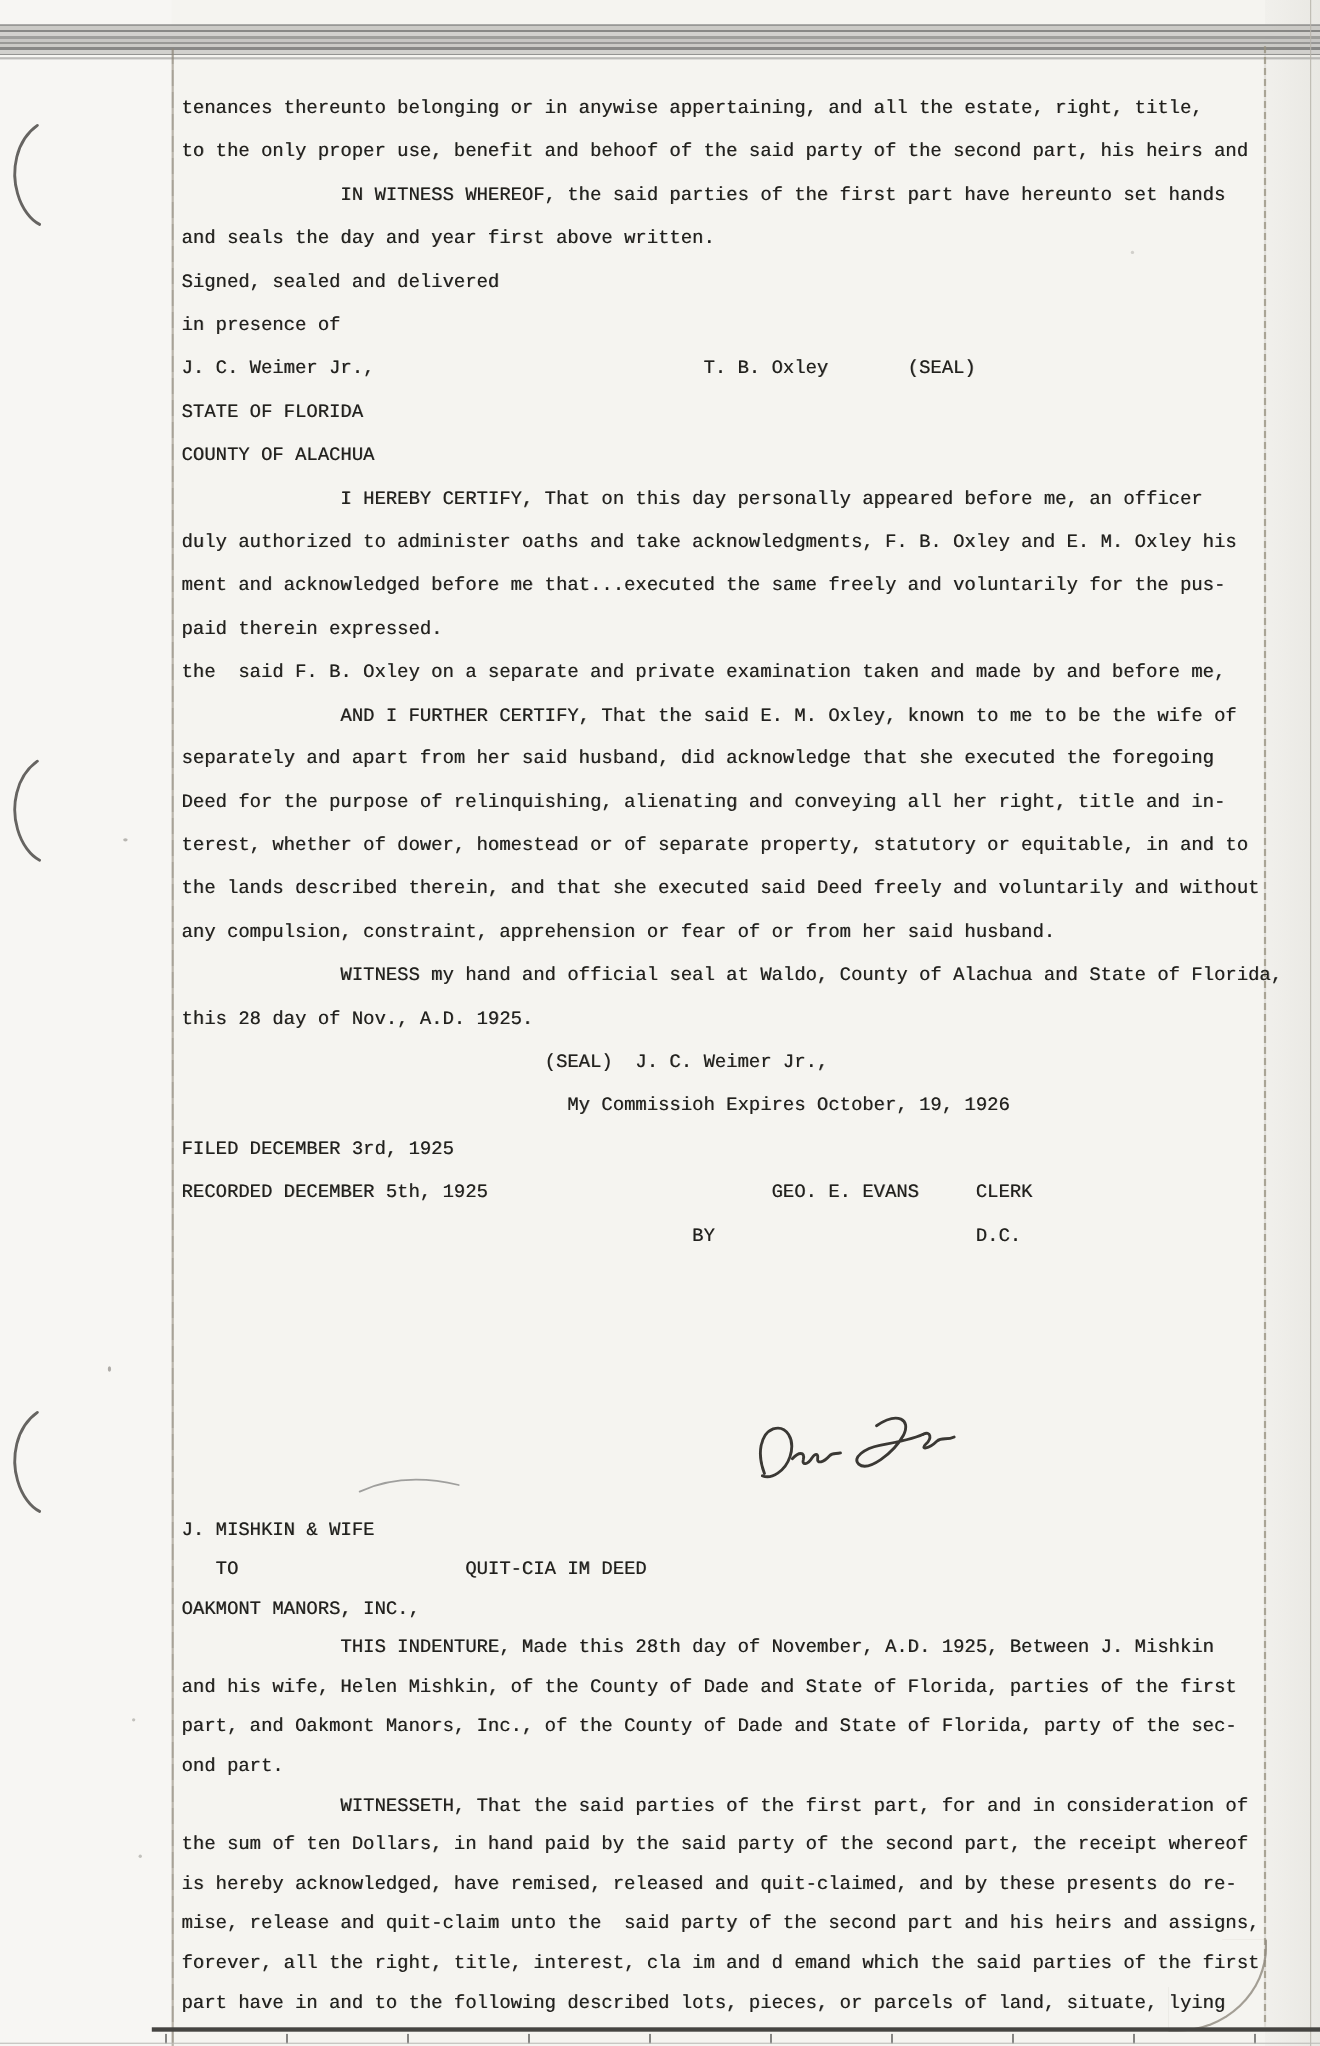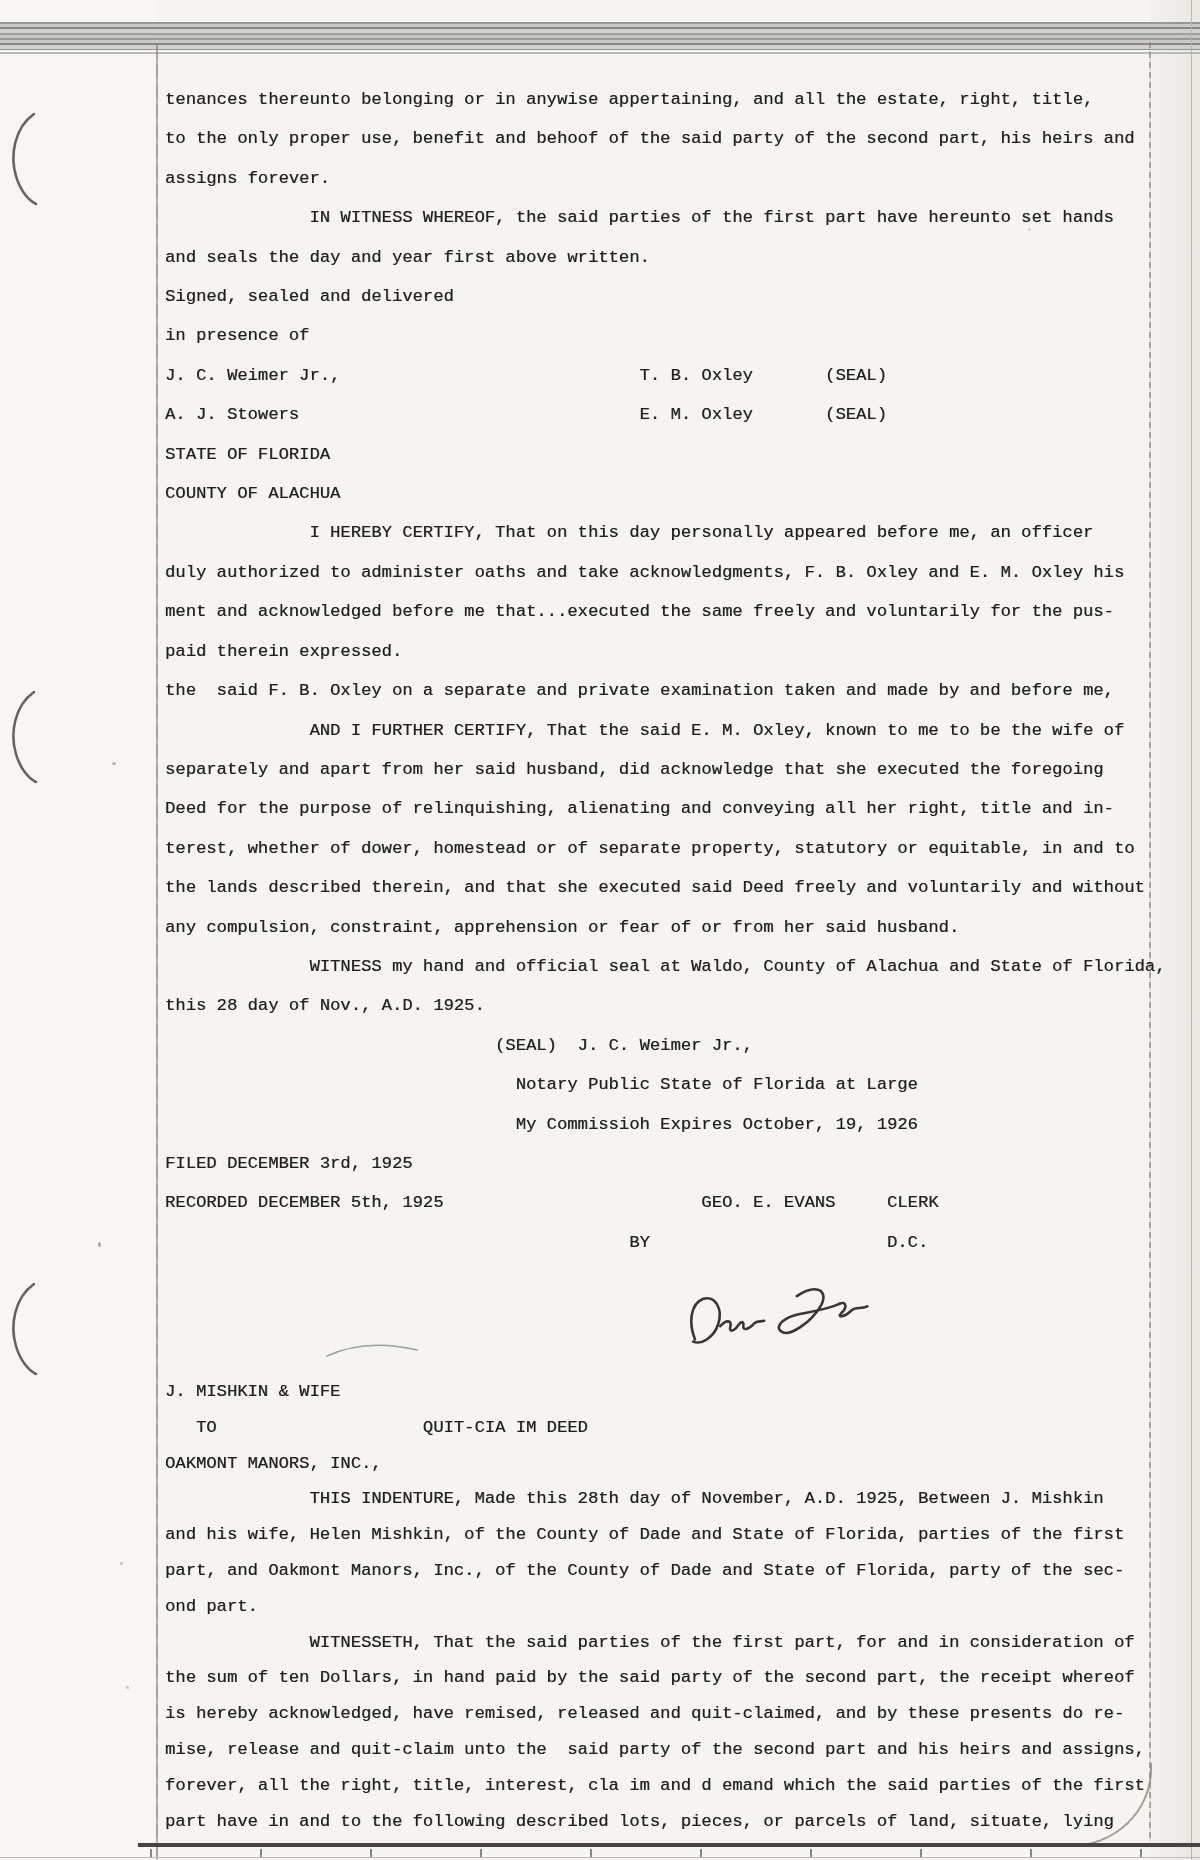--- a/index.html
+++ b/index.html
@@ -113,44 +113,41 @@
   <svg class="ring-mark ring-2" width="34" height="100" viewBox="0 0 34 100">
     <path d="M28,4 C8,18 4,46 10,66 C14,80 22,90 30,94" fill="none" stroke="#4c4a47" stroke-width="2.6" stroke-linecap="round" opacity="0.85"></path>
   </svg>
   <svg class="ring-mark ring-3" width="34" height="100" viewBox="0 0 34 100">
     <path d="M28,4 C8,18 4,46 10,66 C14,80 22,90 30,94" fill="none" stroke="#4c4a47" stroke-width="2.6" stroke-linecap="round" opacity="0.85"></path>
   </svg>
 
   <div class="text-block block-a">
       <div class="tline">tenances thereunto belonging or in anywise appertaining, and all the estate, right, title,</div>
       <div class="tline">to the only proper use, benefit and behoof of the said party of the second part, his heirs and</div>
-      <div class="tline">assigns forever.</div>
       <div class="tline">              IN WITNESS WHEREOF, the said parties of the first part have hereunto set hands</div>
       <div class="tline">and seals the day and year first above written.</div>
       <div class="tline">Signed, sealed and delivered</div>
       <div class="tline">in presence of</div>
       <div class="tline">J. C. Weimer Jr.,                             T. B. Oxley       (SEAL)</div>
-      <div class="tline">A. J. Stowers                                 E. M. Oxley       (SEAL)</div>
       <div class="tline">STATE OF FLORIDA</div>
       <div class="tline">COUNTY OF ALACHUA</div>
       <div class="tline">              I HEREBY CERTIFY, That on this day personally appeared before me, an officer</div>
       <div class="tline">duly authorized to administer oaths and take acknowledgments, F. B. Oxley and E. M. Oxley his</div>
       <div class="tline">ment and acknowledged before me that...executed the same freely and voluntarily for the pus-</div>
       <div class="tline">paid therein expressed.</div>
       <div class="tline">the  said F. B. Oxley on a separate and private examination taken and made by and before me,</div>
       <div class="tline">              AND I FURTHER CERTIFY, That the said E. M. Oxley, known to me to be the wife of</div>
       <div class="tline">separately and apart from her said husband, did acknowledge that she executed the foregoing</div>
       <div class="tline">Deed for the purpose of relinquishing, alienating and conveying all her right, title and in-</div>
       <div class="tline">terest, whether of dower, homestead or of separate property, statutory or equitable, in and to</div>
       <div class="tline">the lands described therein, and that she executed said Deed freely and voluntarily and without</div>
       <div class="tline">any compulsion, constraint, apprehension or fear of or from her said husband.</div>
       <div class="tline">              WITNESS my hand and official seal at Waldo, County of Alachua and State of Florida,</div>
       <div class="tline">this 28 day of Nov., A.D. 1925.</div>
       <div class="tline">                                (SEAL)  J. C. Weimer Jr.,</div>
-      <div class="tline">                                  Notary Public State of Florida at Large</div>
       <div class="tline">                                  My Commissioh Expires October, 19, 1926</div>
       <div class="tline">FILED DECEMBER 3rd, 1925</div>
       <div class="tline">RECORDED DECEMBER 5th, 1925                         GEO. E. EVANS     CLERK</div>
       <div class="tline">                                             BY                       D.C.</div>
     </div>
   <div class="text-block block-b">
       <div class="tline">J. MISHKIN &amp; WIFE</div>
       <div class="tline">   TO                    QUIT-CIA IM DEED</div>
       <div class="tline">OAKMONT MANORS, INC.,</div>
       <div class="tline">              THIS INDENTURE, Made this 28th day of November, A.D. 1925, Between J. Mishkin</div>

